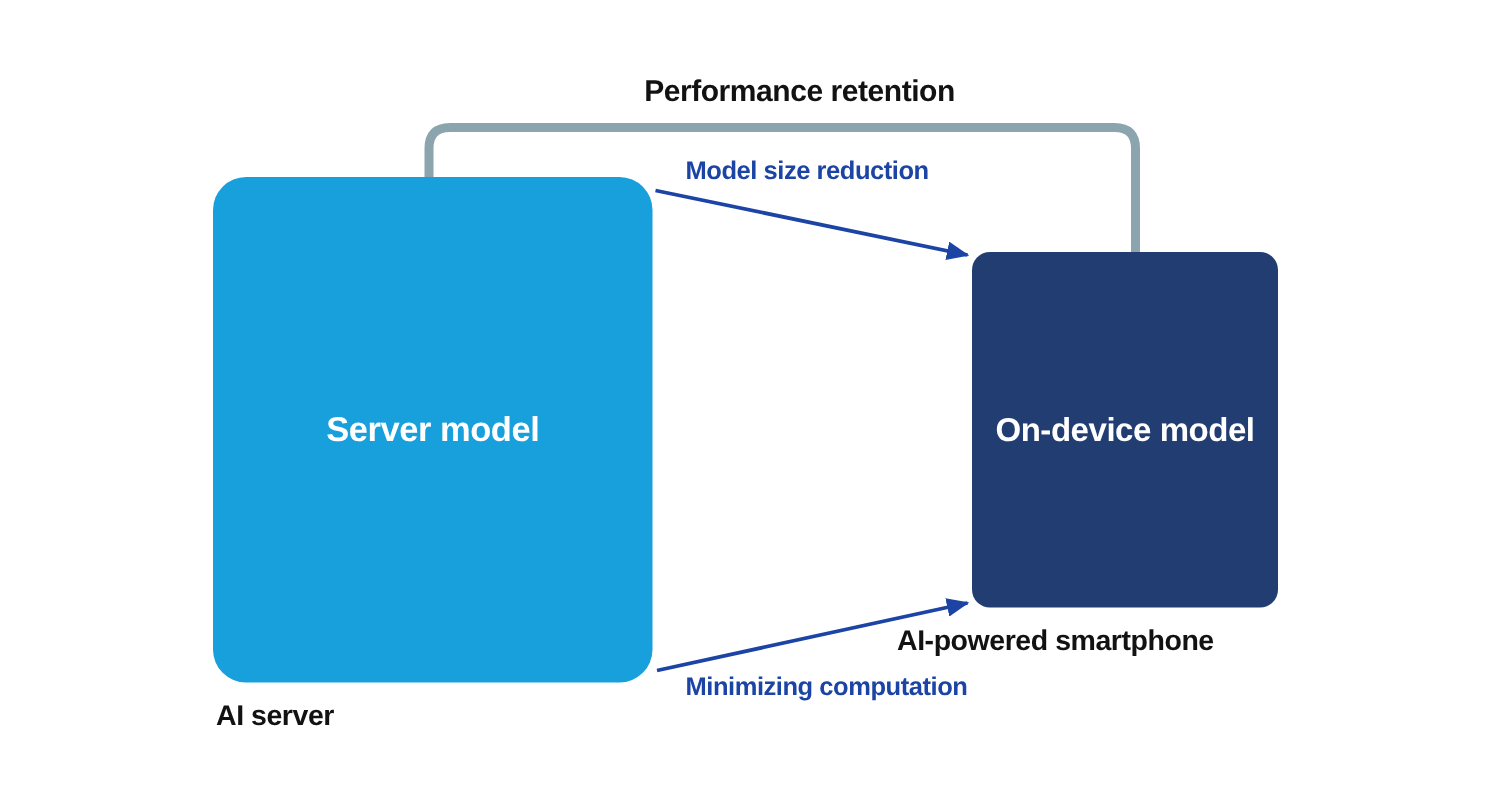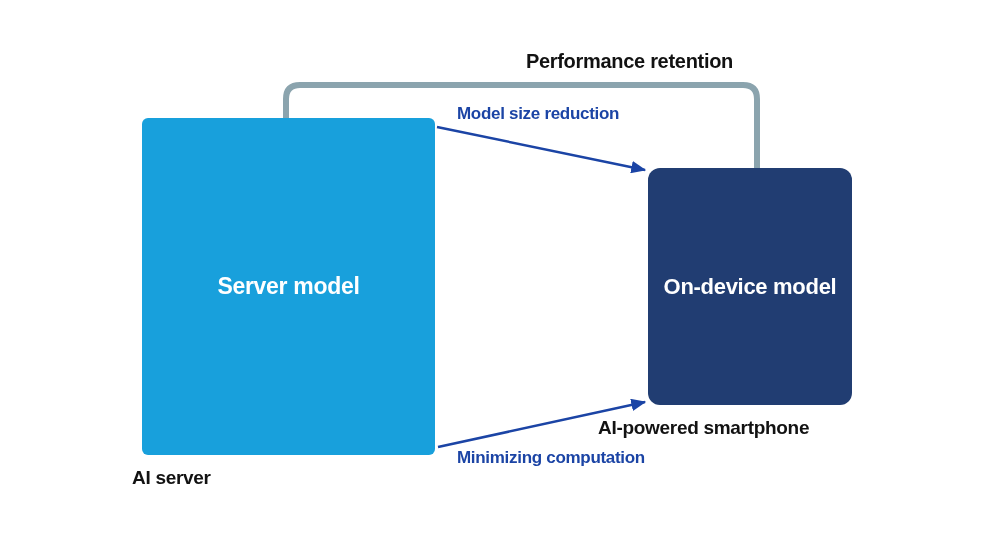--- a/index.html
+++ b/index.html
@@ -43,56 +43,56 @@
     position:absolute;
     z-index:2;
     display:flex;
     align-items:center;
     justify-content:center;
   }
   .server-box{
     left:142px; top:118px;
     width:293px; height:337px;
     background:var(--server-box);
-    border-radius:6px;
+    border-radius:22px;
   }
   .device-box{
     left:648px; top:168px;
     width:204px; height:237px;
     background:var(--device-box);
     border-radius:12px;
   }
   .node-label{
     color:var(--box-text);
     font-weight:600;
     letter-spacing:-0.3px;
   }
   .server-box .node-label{font-size:23px;}
   .device-box .node-label{font-size:22px;}
   .diagram-title{
     position:absolute;
     left:333px; top:50px;
     width:400px;
-    text-align:right;
+    text-align:center;
     font-size:20px;
     font-weight:700;
     letter-spacing:-0.3px;
     color:var(--text-black);
     z-index:3;
   }
   .caption{
     position:absolute;
     text-align:left;
     font-size:19px;
     font-weight:700;
     letter-spacing:-0.3px;
     color:var(--text-black);
     z-index:3;
   }
-  .caption-server{left:132px; top:467px; width:293px;}
+  .caption-server{left:144px; top:467px; width:293px;}
   .caption-device{left:598px; top:417px; width:312px;}
   .arrow-label{
     position:absolute;
     font-size:17px;
     font-weight:600;
     letter-spacing:-0.3px;
     color:var(--arrow-blue);
     z-index:3;
     white-space:nowrap;
   }

